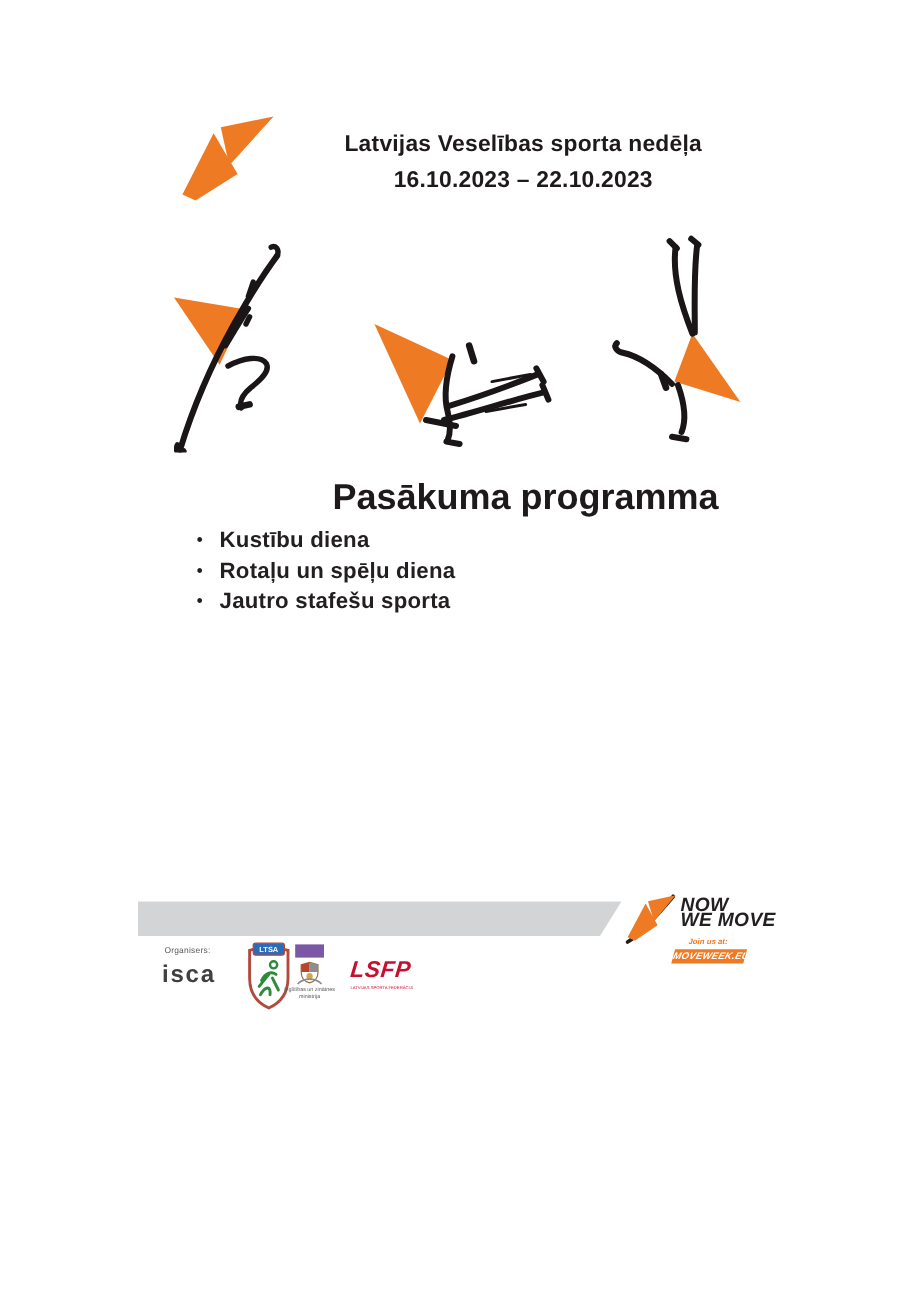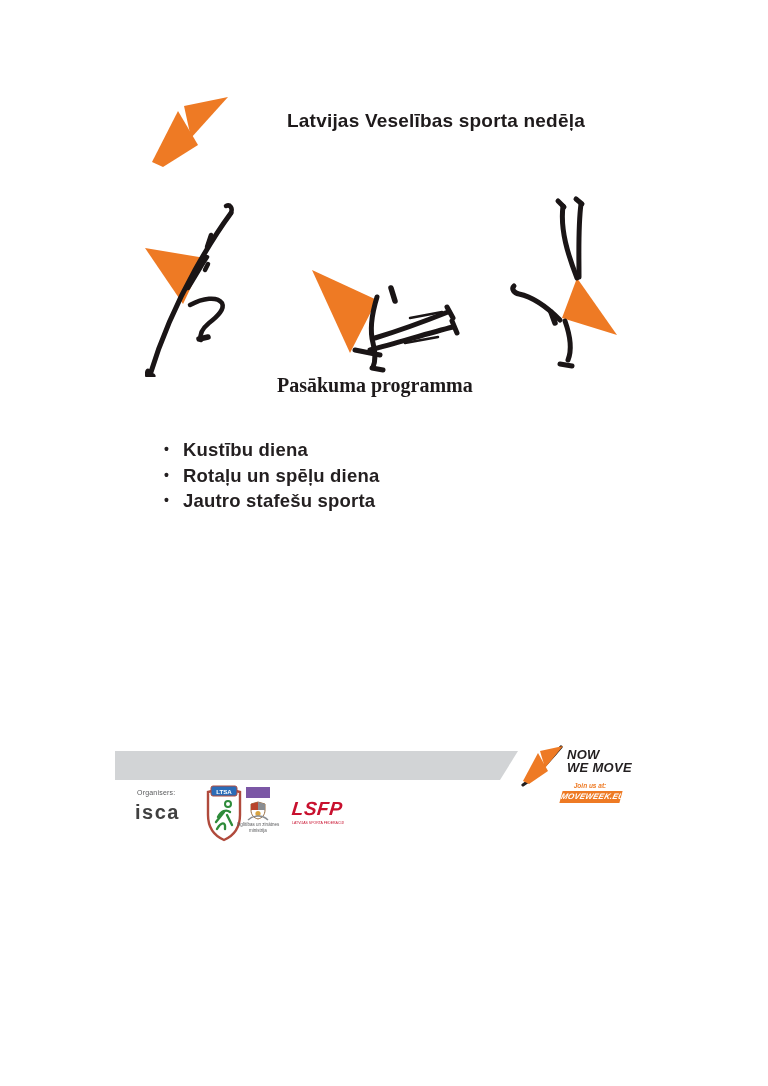--- a/index.html
+++ b/index.html
@@ -10,41 +10,41 @@
   .abs{position:absolute;}
 
   
   .title-block{
     left:248px;top:106px;width:376px;text-align:center;
     font-weight:700;font-size:19px;line-height:30px;color:#1e1a1b;letter-spacing:.2px;
   }
 
   
   .program-heading{
-    left:277px;top:374px;font-size:20px;font-weight:700;color:#1e1a1b;white-space:nowrap;font-family:Liberation Serif, serif;
+    left:277px;top:398px;font-size:30px;font-weight:700;color:#1e1a1b;white-space:nowrap;
   }
   .program-list{left:164px;top:438px;margin:0;padding:0;list-style:none;}
   .program-list li{
     font-size:18.5px;font-weight:700;line-height:24.5px;color:#231f20;letter-spacing:.2px;
   }
   .program-list li::before{
     content:"•";display:inline-block;font-size:14px;width:10px;margin-right:9px;
     position:relative;top:-2px;color:#231f20;
   }
 
   
   .gray-bar{
     left:115px;top:751px;width:403px;height:29px;background:#d2d4d6;
     -webkit-clip-path:polygon(0 0,100% 0,calc(100% - 18px) 100%,0 100%);
     clip-path:polygon(0 0,100% 0,calc(100% - 18px) 100%,0 100%);
   }
 
   
   .nwm-text{
-    left:567px;top:749px;font-size:13px;line-height:12.5px;font-weight:700;font-style:italic;
+    left:567px;top:749px;font-size:16px;line-height:12.5px;font-weight:700;font-style:italic;
     color:#231f20;letter-spacing:.3px;white-space:nowrap;
   }
   .nwm-join{
     left:560px;top:782px;width:60px;text-align:center;
     font-size:6.5px;font-weight:700;font-style:italic;color:#ee7a24;
   }
   .nwm-banner{
     left:561px;top:791px;width:60px;height:12px;background:#ee7a24;
     transform:skewX(-15deg);text-align:center;
   }
@@ -80,20 +80,21 @@
 
   <svg class="abs" style="left:146px;top:94px" width="84" height="80" viewBox="0 0 84 80">
     <g>
       <polygon points="38,12 82,3 45,44" fill="#ee7a24"></polygon>
       <polygon points="6,68 32,17 52,51 17,73" fill="#ee7a24"></polygon>
     </g>
   </svg>
 
   <div class="abs title-block">
     <div>Latvijas Veselības sporta nedēļa</div>
+    <div>16.10.2023 – 22.10.2023</div>
   </div>
 
   <svg class="abs" style="left:145px;top:192px" width="130" height="185" viewBox="0 0 130 185">
     <g fill="none" stroke="#1a1516" stroke-linecap="round">
       <polygon points="0,56 60,66 38,112" fill="#ee7a24" stroke="none"></polygon>
       <path d="M8,184 C4,187 1,184 3,179" stroke-width="5"></path>
       <path d="M5,183 C18,140 35,105 50,78 C60,60 72,40 86,21" stroke-width="5"></path>
       <path d="M86,21 C88,16 85,12 81,14" stroke-width="4.5"></path>
       <path d="M43,96 C50,85 56,74 62,65" stroke-width="4.5"></path>
       <path d="M62,55 L66,43" stroke-width="4.5"></path>

